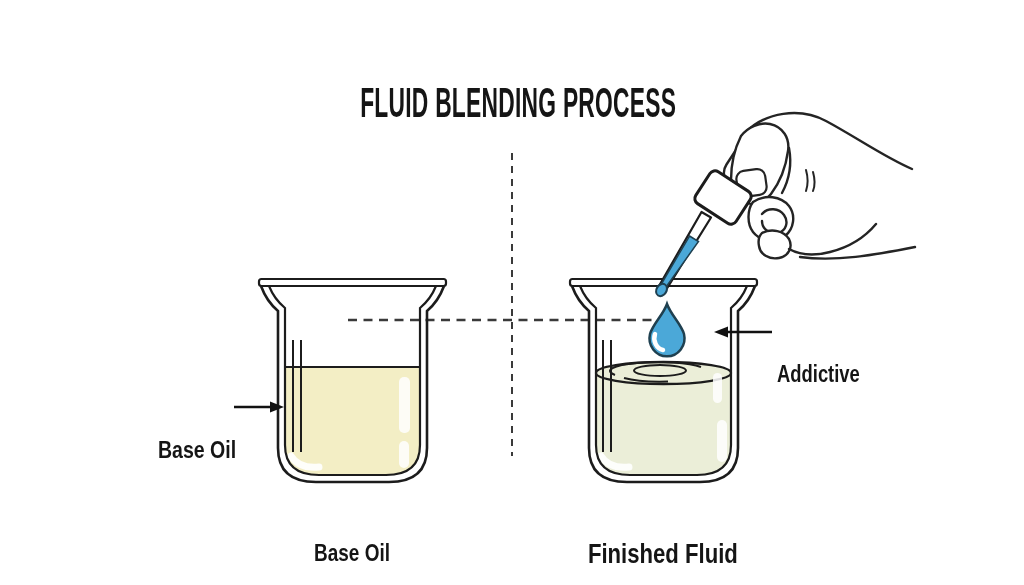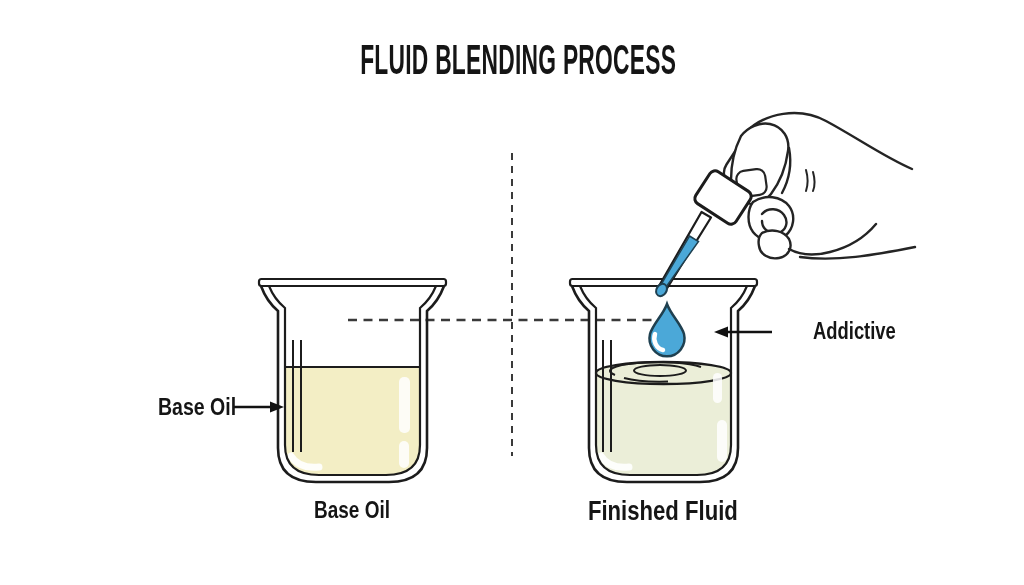--- a/index.html
+++ b/index.html
@@ -1,27 +1,27 @@
 <!DOCTYPE html>
 <html><head>
 <meta charset="utf-8">
 <style>
   html,body{margin:0;padding:0;}
   body{font-family:"Liberation Sans",sans-serif;background:#fff;}
   #canvas{position:relative;width:1024px;height:585px;background:#fff;overflow:hidden;}
   .lbl{position:absolute;color:#151515;font-weight:bold;white-space:nowrap;
-       display:flex;align-items:center;justify-content:center;}
+       display:flex;align-items:center;justify-content:center;margin-top:43px;}
   .condense{display:inline-block;transform:scaleX(0.79);transform-origin:center;}
   #title{left:328px;top:40px;width:380px;height:38px;font-size:43px;letter-spacing:0.5px;}
   #title .condense{transform:scaleX(0.53);}
   #base-oil-caption{left:272px;top:495px;width:160px;height:30px;font-size:24px;}
   #finished-fluid-caption{left:583px;top:496px;width:160px;height:30px;font-size:28px;}
   #base-oil-callout{left:117px;top:393px;width:160px;height:28px;font-size:23px;}
   #base-oil-callout .condense{transform:scaleX(0.85);}
-  #additive-callout{left:813px;top:317px;width:120px;height:28px;font-size:23px;
+  #additive-callout{left:777px;top:317px;width:120px;height:28px;font-size:23px;
        justify-content:flex-start;}
   #additive-callout .condense{transform:scaleX(0.8);transform-origin:left center;}
   svg{position:absolute;left:0;top:0;}
 </style>
 </head>
 <body>
 
 <div id="canvas">
 
   <svg width="1024" height="585" viewBox="0 0 1024 585">

